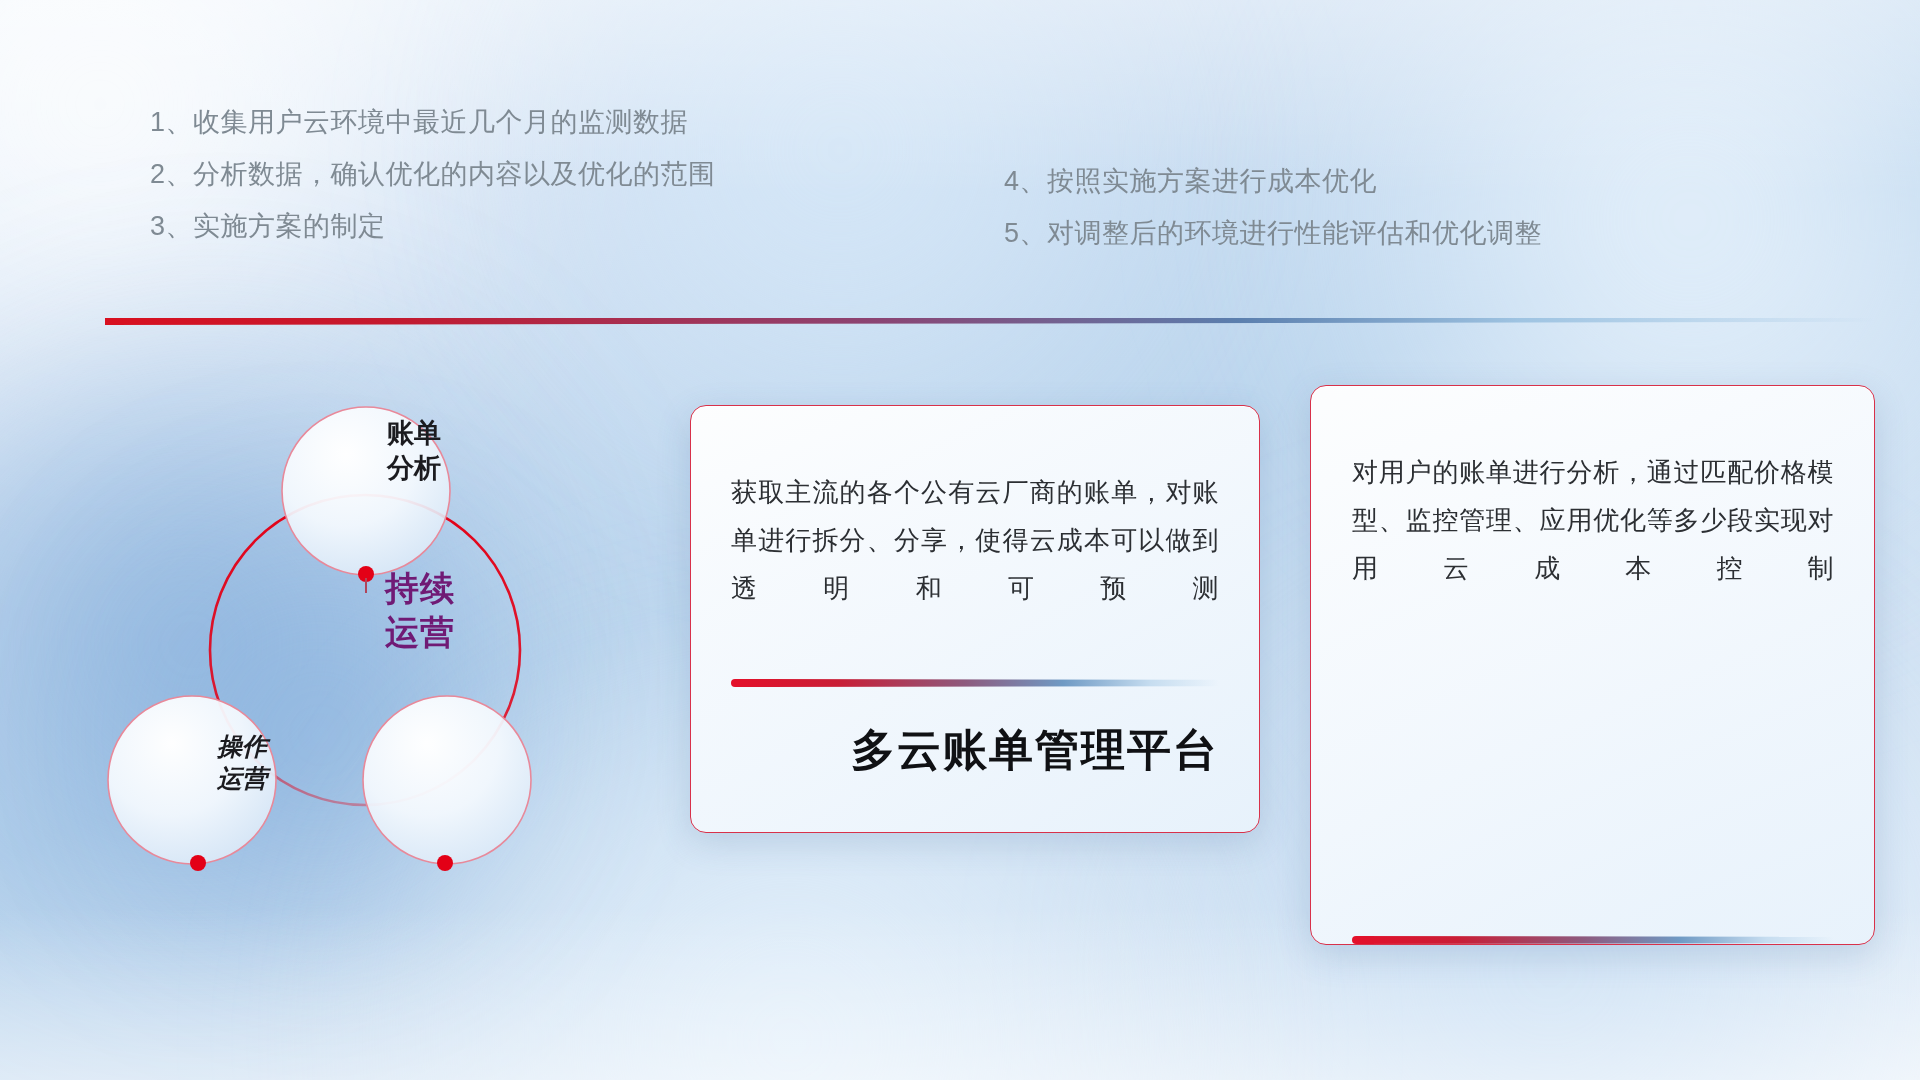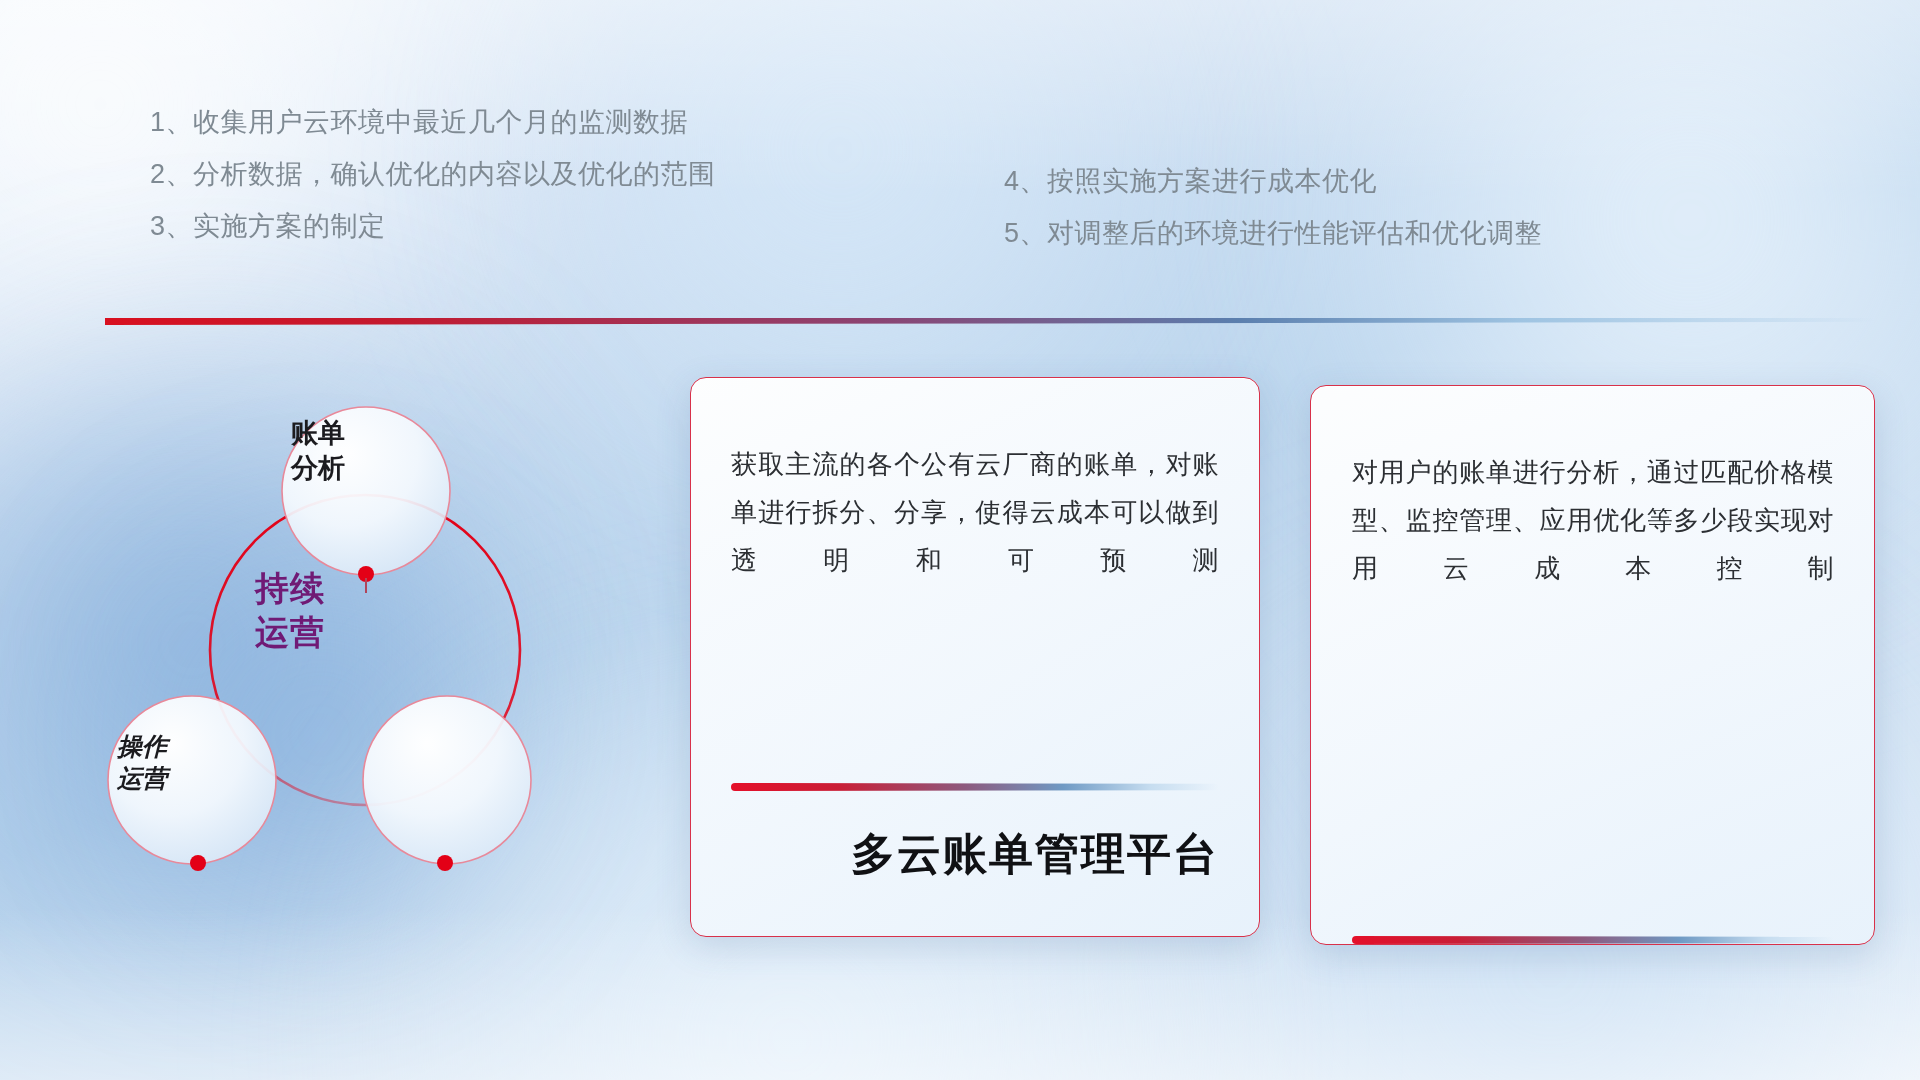--- a/index.html
+++ b/index.html
@@ -58,42 +58,42 @@
   #divider .rule {
     width:100%; height:100%;
     background:linear-gradient(to right,#d81020 0%, #c4192e 16%, #8a4574 44%, #5b7fae 64%, #9fc4e2 80%, rgba(205,228,244,0) 100%);
     clip-path:polygon(0 0, 100% 0, 100% 55%, 0 100%);
   }
 
   
   #diagram { position:absolute; left:95px; top:350px; width:560px; height:600px; z-index:6; }
   #diagram svg { position:absolute; inset:0; width:100%; height:100%; }
   .dg-label {
-    position:absolute; text-align:left; color:#1b1b1f;
+    position:absolute; text-align:right; color:#1b1b1f;
     font-weight:bold; line-height:1.28; white-space:pre-line;
   }
   .dg-label.top    { left:196px; top:66px;  width:150px; font-size:27px; }
   .dg-label.bottomleft  { left:22px;  top:380px; width:150px; font-size:25px;font-style:italic; }
   .dg-label.bottomright { left:278px; top:380px; width:150px; font-size:25px; }
   .dg-label.center {
     left:160px; top:216px; width:200px; font-size:34px; color:#701a75;
     letter-spacing:1px; line-height:1.3;
   }
 
   
   .card {
     position:absolute; z-index:6;
     border-radius:16px;
     border:1.5px solid #d8314a;
     background:linear-gradient(155deg, rgba(255,255,255,.96) 0%, rgba(246,250,254,.94) 45%, rgba(233,243,252,.92) 100%);
     box-shadow:0 10px 34px rgba(60,100,150,.18), inset 0 1px 0 rgba(255,255,255,.85);
     padding:62px 40px 0 40px;
     display:flex; flex-direction:column;
   }
-  #card-1 { left:690px;  top:377px; width:570px; height:560px; }
+  #card-1 { left:690px;  top:405px; width:570px; height:428px; }
   #card-2 { left:1310px; top:385px; width:565px; height:560px;padding-left:41px; }
 
   .card-body {
     font-size:26px; color:#2c2f33; line-height:1.85;
     letter-spacing:.4px; text-align:justify;
     text-align-last:justify;
   }
   .card-underline {
     margin-top:auto;
     height:8px; border-radius:4px;

